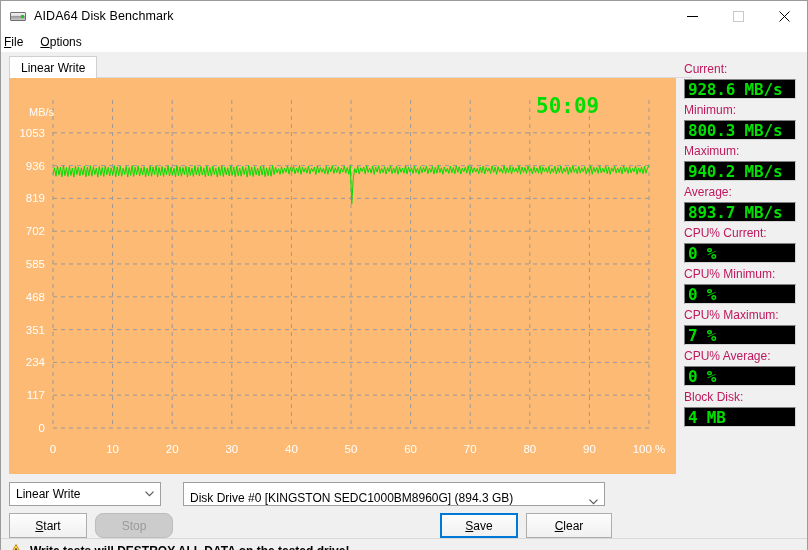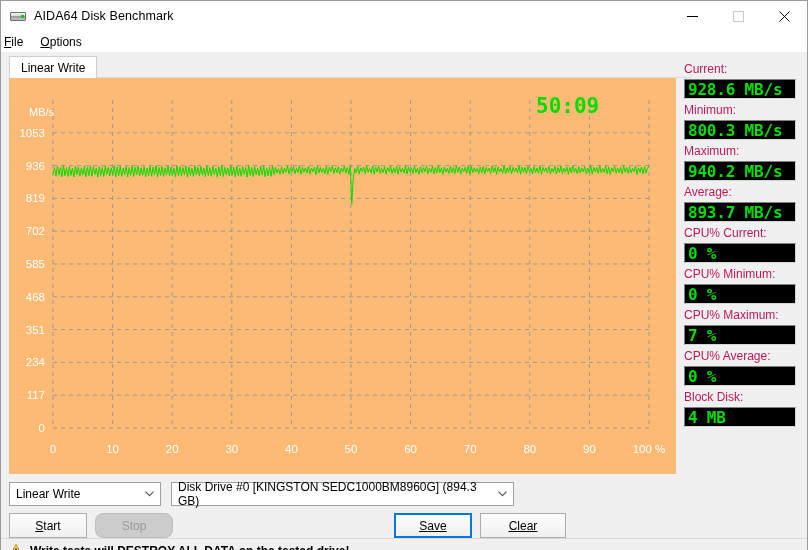--- a/index.html
+++ b/index.html
@@ -151,21 +151,21 @@
     padding-left: 6px;
     position: relative;
   }
   .combo .caret {
     margin-left: auto;
     margin-right: 6px;
     display: flex;
     align-items: center;
   }
   #combo-mode { width: 152px; }
-  #combo-drive { width: 343px; margin-left: 10px; }
+  #combo-drive { width: 422px; margin-left: 22px; align-items: flex-end; }
 
   .btnrow {
     margin: 7px 0 0 8px;
     display: flex;
     align-items: center;
     position: relative;
   }
   .btn {
     height: 25px;
     font-size: 12px;
@@ -185,23 +185,22 @@
   .btn.focus {
     border: 2px solid #0078d7;
     background: linear-gradient(#fdfdfd, #f0f0f0);
   }
   #btn-start { width: 78px; }
   #btn-stop  { width: 78px; margin-left: 8px; border-radius: 8px; }
   #btn-save  { width: 78px; }
   #btn-clear { width: 86px; margin-left: 8px; }
   .btn-right-group {
     margin-left: auto;
-    margin-right: 118px;
-    display: flex;
-    text-decoration: underline;
+    margin-right: 72px;
+    display: flex;
   }
 
   
   .right-col {
     width: 125px;
     padding-top: 10px;
     padding-left: 0px;
     display: flex;
     flex-direction: column;
   }

